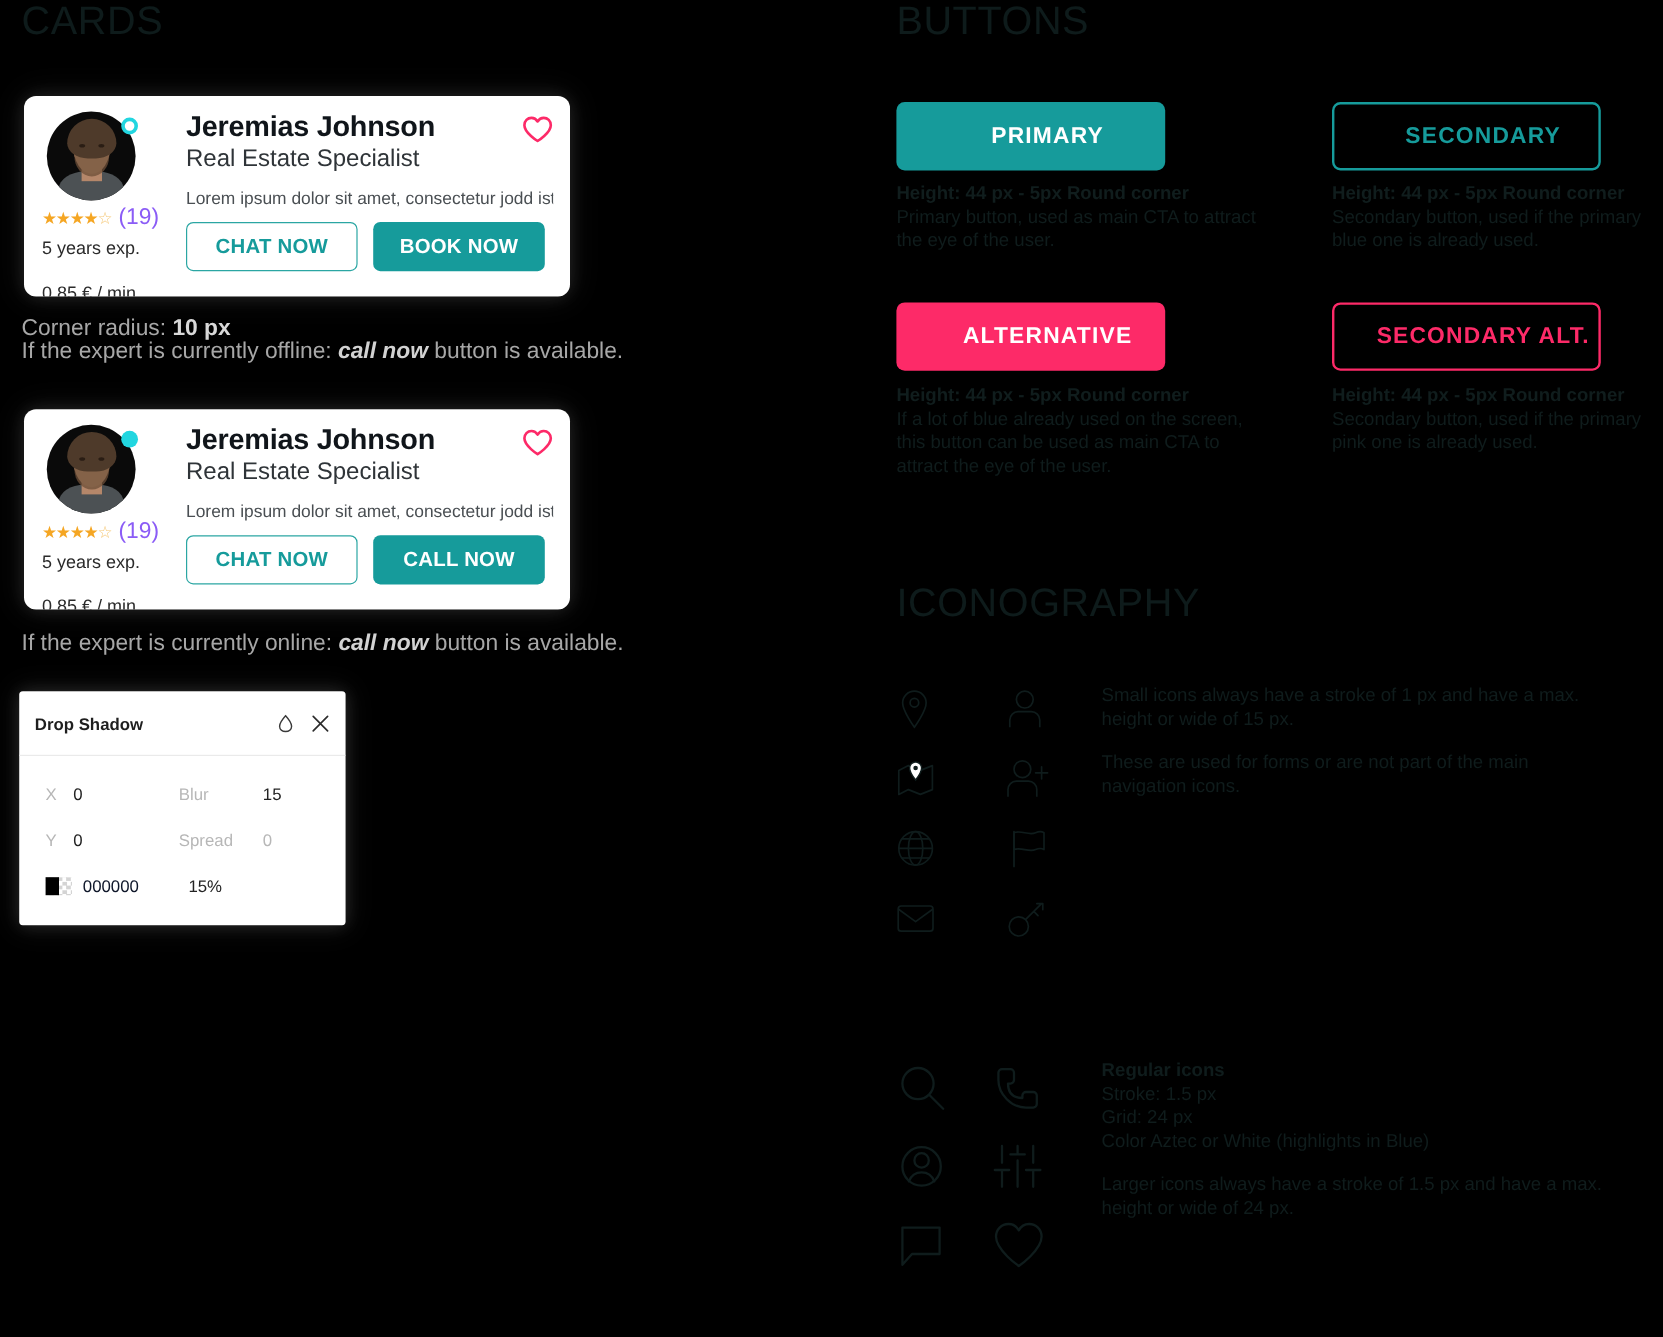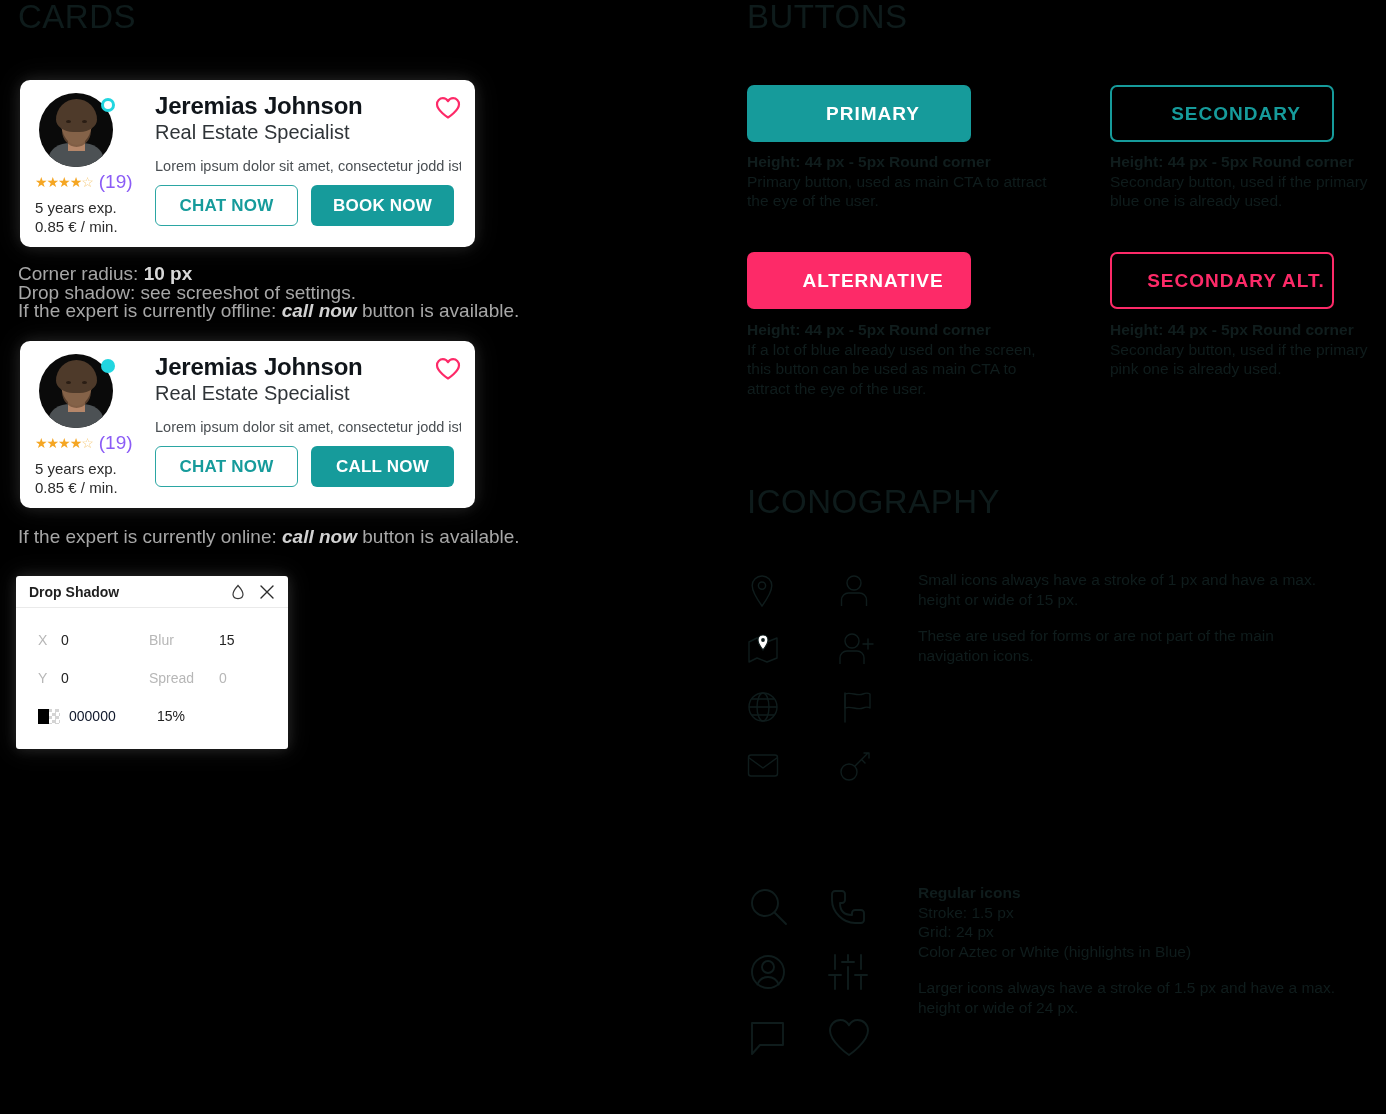--- a/index.html
+++ b/index.html
@@ -138,21 +138,21 @@
   .stars { letter-spacing: -1px; font-size: 14px; line-height: 1; color: #f5a623; }
   .star-empty { color: #f5c97a; }
   .rating-count { font-size: 19px; color: #8b5cf6; margin-left: 3px; }
 
   .exp-line, .price-line {
     font-size: 15px;
     color: #2b2b2b;
     margin-top: 6px;
     white-space: nowrap;
   }
-  .price-line { margin-top: 2px; }
+  .price-line { margin-top: 20px; }
 
   .card-right {
     position: absolute;
     left: 135px;
     top: 13px;
     right: 14px;
   }
   .card-name {
     font-size: 24px;
     font-weight: 700;
@@ -233,21 +233,21 @@
     box-shadow: 0 0 14px 0 rgba(255,255,255,0.14),
                 0 0 24px 5px rgba(255,255,255,0.05);
   }
   .shadow-panel {
     background: #ffffff;
     width: 272px;
     border-radius: 3px;
     overflow: hidden;
   }
   .sp-head {
-    height: 32px;
+    height: 54px;
     display: flex;
     align-items: center;
     padding: 0 13px;
     border-bottom: 1px solid #eaeaea;
     box-sizing: border-box;
   }
   .sp-title {
     font-size: 14px;
     font-weight: 700;
     color: #1f1f1f;
@@ -394,21 +394,20 @@
     <div class="heart-fav">
       <svg width="26" height="24" viewBox="0 0 26 24" fill="none">
         <path d="M13 21.5 C13 21.5 2 14.6 2 8.3 C2 4.8 4.6 2.2 7.9 2.2 C10.1 2.2 11.9 3.4 13 5.2 C14.1 3.4 15.9 2.2 18.1 2.2 C21.4 2.2 24 4.8 24 8.3 C24 14.6 13 21.5 13 21.5 Z" stroke="#FD2A68" stroke-width="2.2" fill="none" stroke-linejoin="round"></path>
       </svg>
     </div>
   </div>
 </div>
 
 <div class="note" id="note-card-1">
   <span class="sp-line"><span>Corner radius: </span><b>10 px</b></span>
-  <span class="sp-line">Drop shadow: see screeshot of settings.</span>
   <span class="sp-line"><span>If the expert is currently offline: </span><i>call now</i><span> button is available.</span></span>
 </div>
 
 <div class="card-wrap" id="card-2">
   <div class="card">
     <div class="card-left">
       <div class="avatar-box">
         <div class="avatar">
           <div class="av-body"></div>
             <div class="av-neck"></div>

